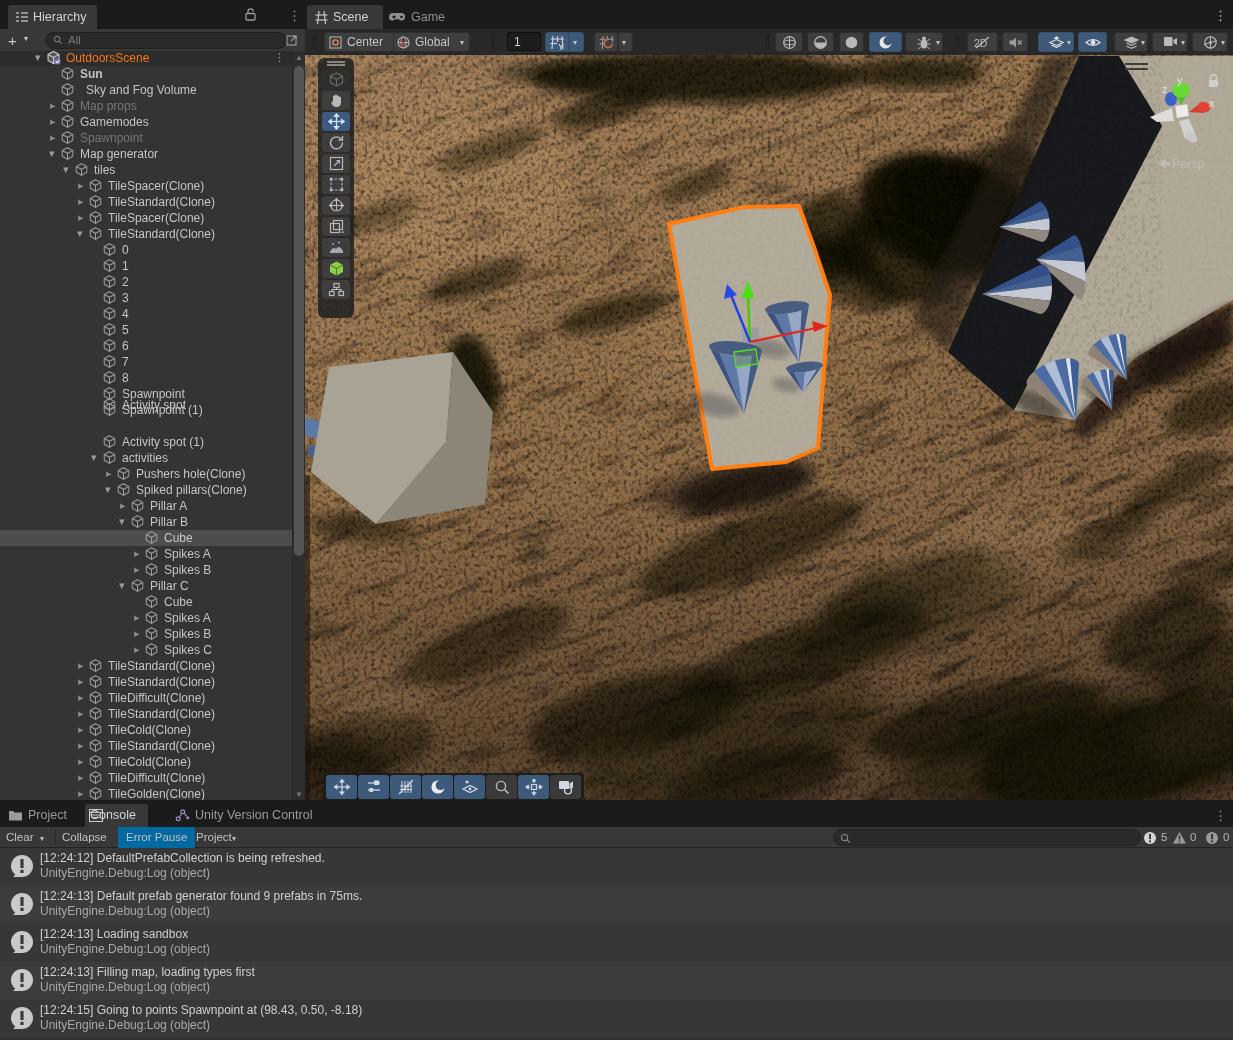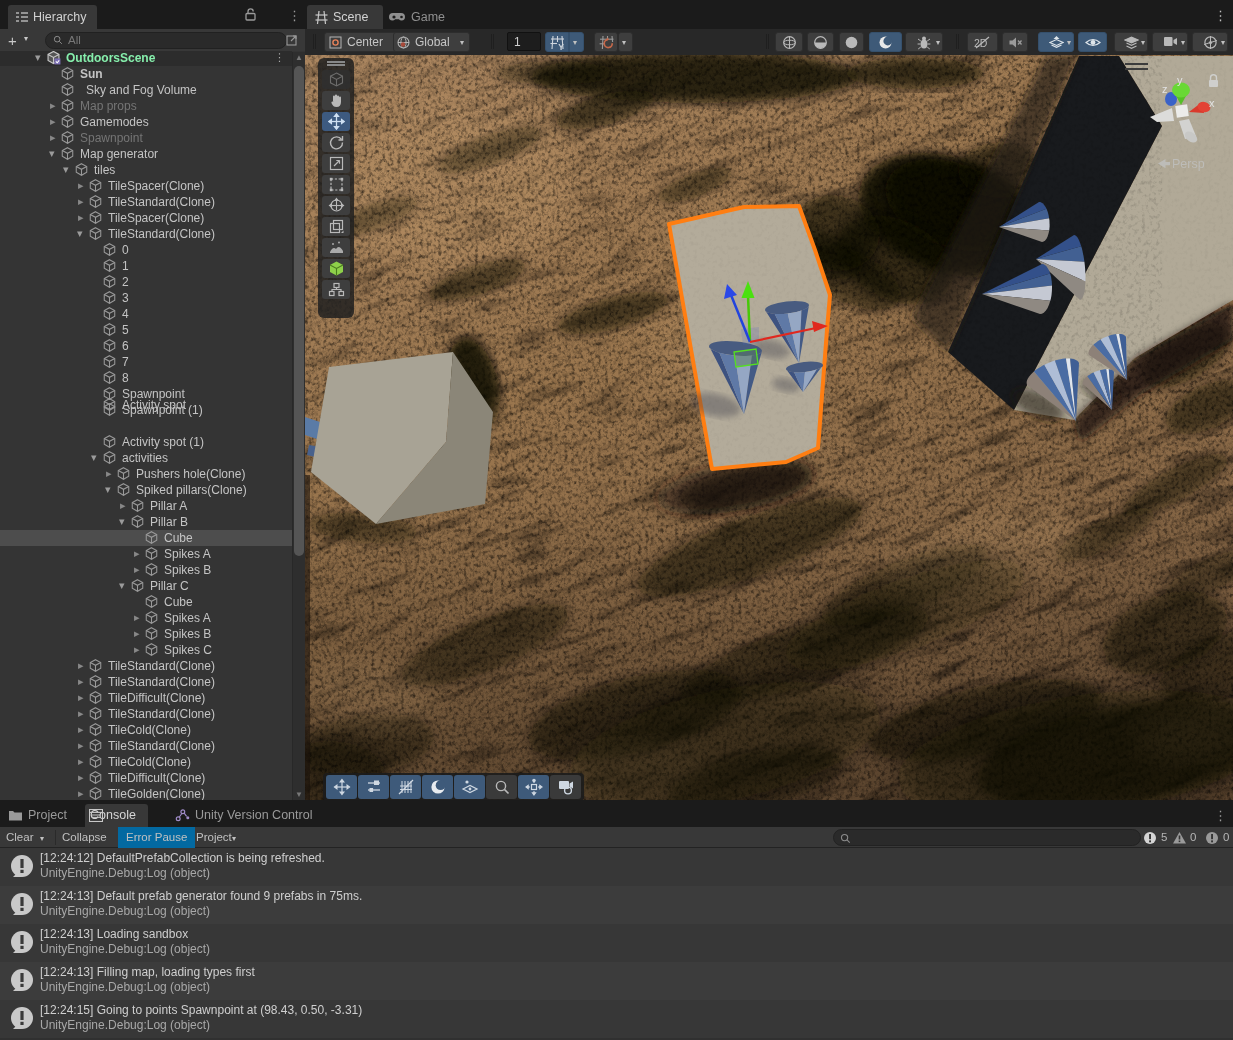--- a/index.html
+++ b/index.html
@@ -16,21 +16,21 @@
 .plusarr{position:absolute;left:24px;top:5px;color:#c8c8c8;font-size:8px}
 .search{position:absolute;left:45px;top:3px;width:242px;height:17px;background:#2a2a2a;
 border:1px solid #212121;border-radius:9px;color:#787878;font-size:11.5px;line-height:15px;padding-left:22px}
 .mag{position:absolute;left:7px;top:2px;width:10px;height:10px}
 .winico{position:absolute;left:286px;top:4px}
 #tree{position:absolute;left:0;top:51px;width:100%;height:749px;background:#343434;overflow:hidden}
 .row{position:absolute;left:0;width:292px;height:16px}
 .scenerow{background:#2c2c2c;width:292px}
 .selrow{background:#4d4d4d}
 .lbl{position:absolute;top:1px;font-size:12px;color:#c4c4c4;white-space:nowrap}
-.sctxt{color:#86efac;font-weight:bold}
+.sctxt{color:#f97316;font-weight:normal}
 .dim{color:#757575}
 .arr{position:absolute;top:1px;color:#9b9b9b;font-size:11px}
 .arr-r{color:#888}
 .ci{width:15px;height:15px}
 .ic{position:absolute;top:0px;width:15px;height:15px}
 .dots3{position:absolute;top:1px;color:#aaa;font-size:11px}
 
 #hsb{position:absolute;right:0;top:52px;width:13px;height:748px;background:#2e2e2e;border-left:1px solid #282828}
 #hsb .thumb{position:absolute;left:1px;top:14px;width:10px;height:490px;background:#555;border-radius:5px}
 #hsb .sa{position:absolute;left:2px;color:#777;font-size:8px}
@@ -1160,17 +1160,17 @@
       <div class="l2">UnityEngine.Debug:Log (object)</div>
     </div>
 <div class="crow" style="top:200px;background:#373737">
       <svg class="cicon" width="28" height="28" viewBox="0 0 28 28">
         <path d="M14 2 a11 11 0 1 0 0 22 h-9 l3.5 -4.5" fill="none"></path>
         <circle cx="14" cy="13" r="11" fill="#c9c9c9"></circle>
         <path d="M5 24 L10 19 L14 24 z" fill="#c9c9c9"></path>
         <rect x="12.4" y="6" width="3.2" height="9" fill="#3a3a3a"></rect>
         <rect x="12.4" y="16.8" width="3.2" height="3.2" fill="#3a3a3a"></rect>
       </svg>
-      <div class="l1">[12:24:15] Going to points Spawnpoint at (98.43, 0.50, -3.31)</div>
+      <div class="l1">[12:24:15] Going to points Spawnpoint at (98.43, 0.50, -8.18)</div>
       <div class="l2">UnityEngine.Debug:Log (object)</div>
     </div>
 <div class="crow" style="top:238px;background:#303030;height:2px"></div>
 </div>
 
 </body></html>

